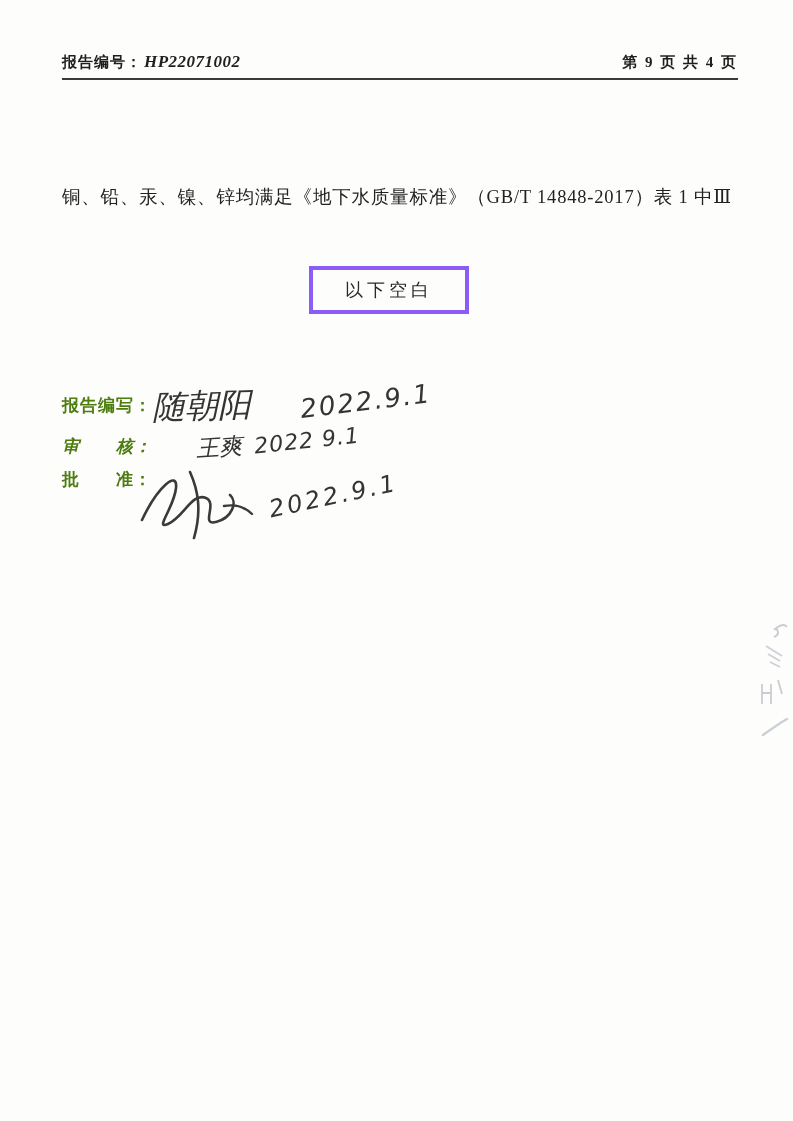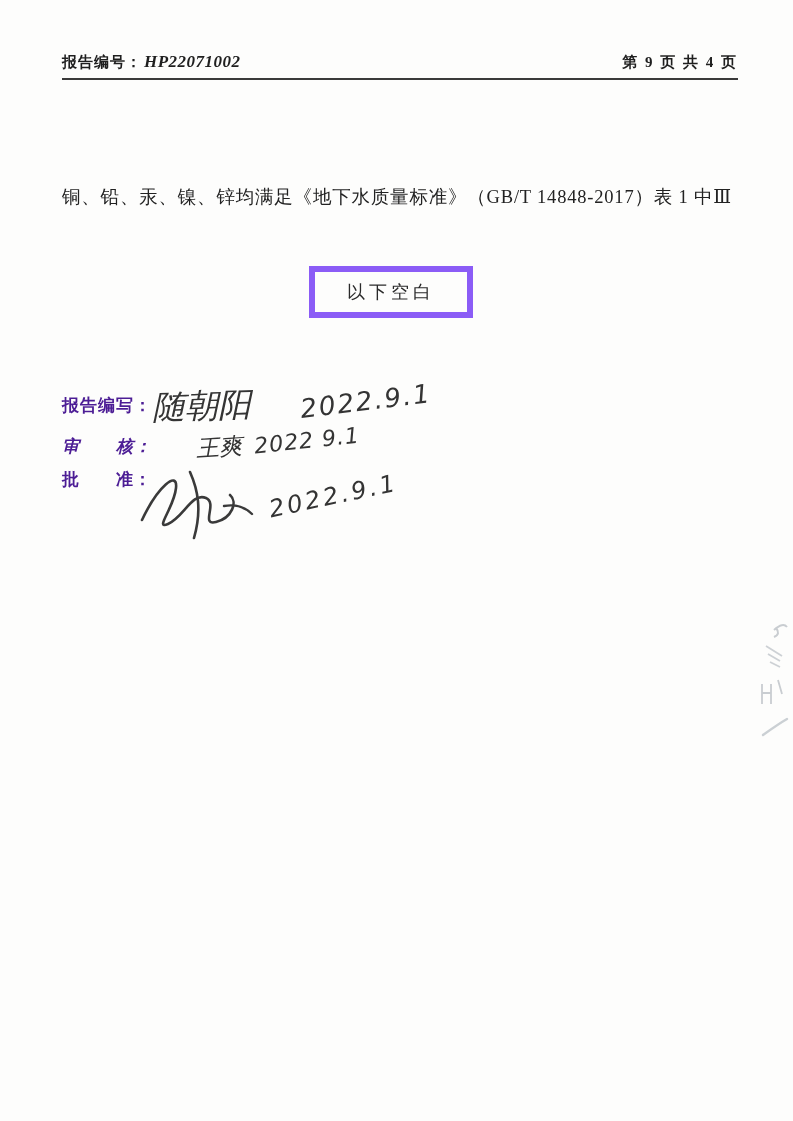--- a/index.html
+++ b/index.html
@@ -64,40 +64,40 @@
   .line-1 { top: 144px; margin-top: 40px; }
   .line-2 { top: 201px; }
 
   
   .blank-box {
     position: absolute;
     left: 309px;
     top: 266px;
     width: 152px;
     height: 40px;
-    border: 6px solid #8b5cf6;
+    border: 4px solid #8b5cf6;
     display: flex;
     align-items: center;
     justify-content: center;
   }
   .blank-box span {
     font-size: 18px;
     letter-spacing: 4px;
     color: #2a2a2a;
   }
 
   
   .sig-label {
     position: absolute;
     left: 62px;
     font-size: 17px;
     font-weight: bold;
     letter-spacing: 1px;
     white-space: pre;
-    color: #4c1d95;
+    color: #4d7c0f;
   }
   .sig-label-writer   { top: 394px; }
   .sig-label-reviewer { top: 435px; font-style: italic; }
   .sig-label-approver { top: 468px; }
 
   .handwriting {
     position: absolute;
     font-family: "DejaVu Sans", sans-serif;
     font-style: italic;
     color: #343434;

